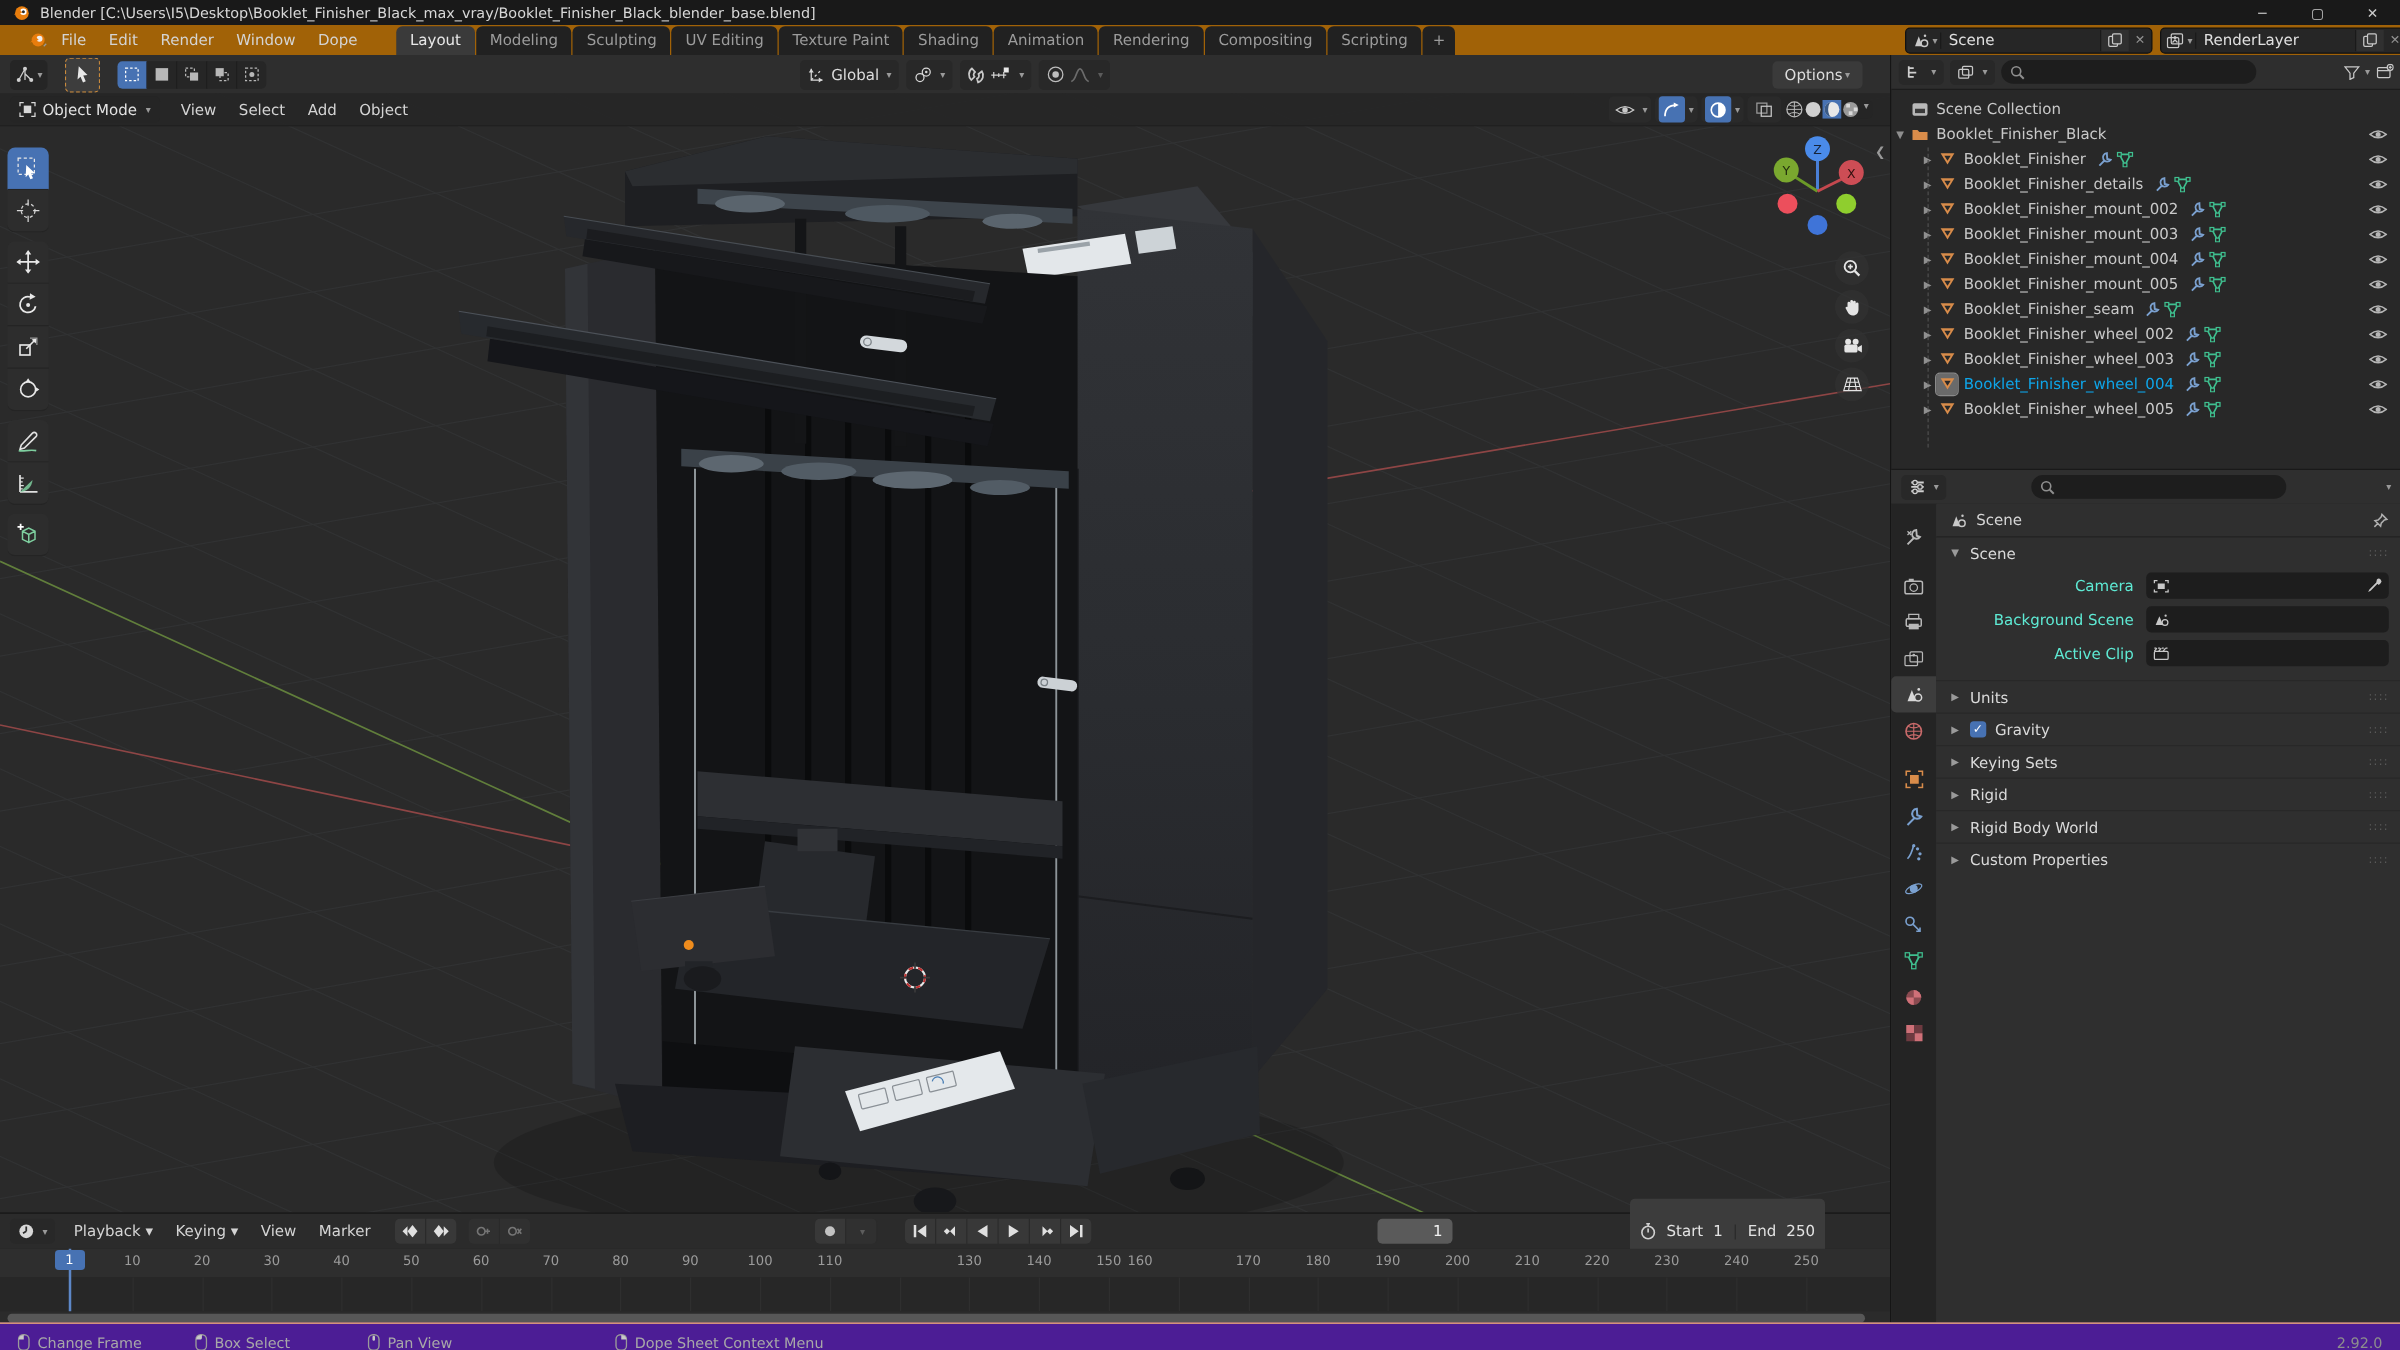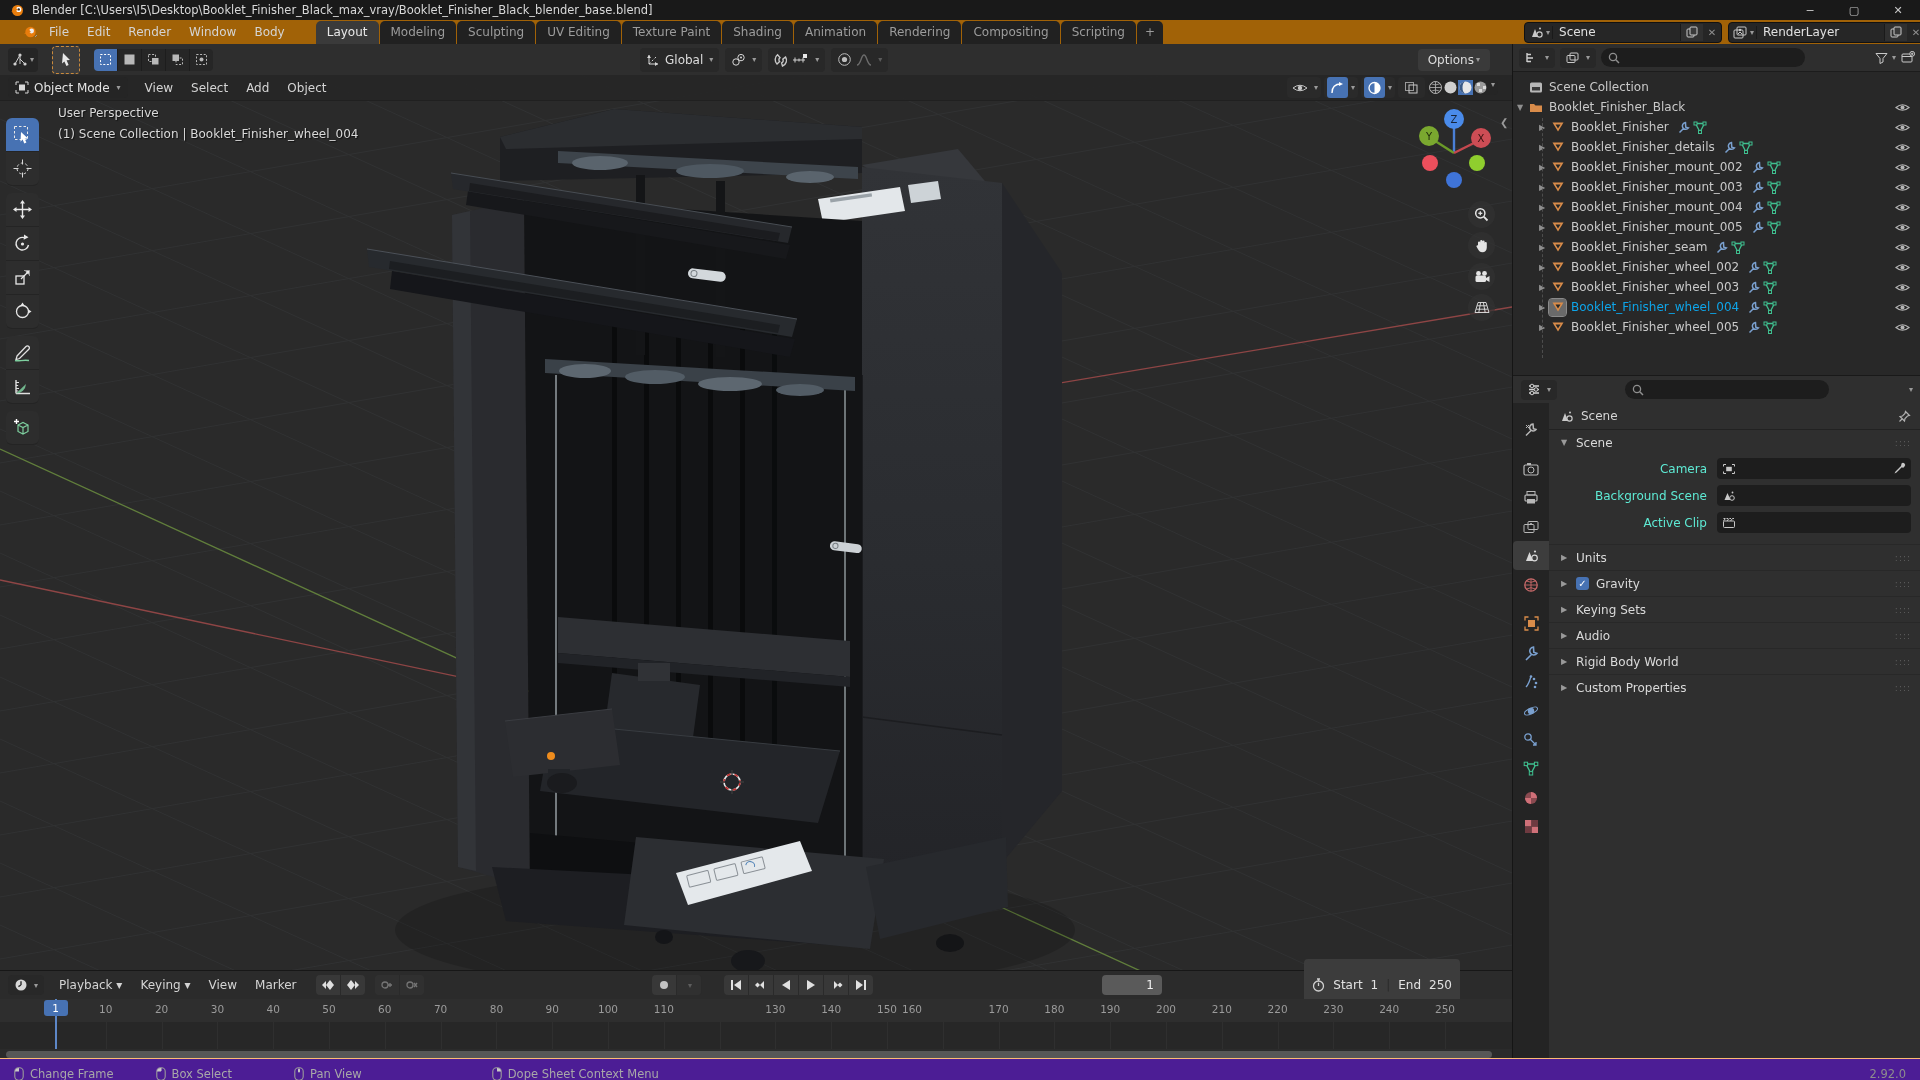--- a/index.html
+++ b/index.html
@@ -147,21 +147,21 @@
           <circle cx="9.6" cy="6" r="2.4" fill="#eee"></circle>
           <path d="M2,9 L7,4.8 L9,7 Z" fill="#e87d0d"></path>
           <path d="M13,12 l2,-2" stroke="#9a9a9a"></path>
         </svg>
     </span>
     <nav id="topbar-menus" style="display:flex">
         <span class="menu-item">File</span>
         <span class="menu-item">Edit</span>
         <span class="menu-item">Render</span>
         <span class="menu-item">Window</span>
-        <span class="menu-item">Body</span>
+        <span class="menu-item">Dope</span>
       </nav>
     <div class="tabs" id="workspace-tabs">
         <span class="tab active">Layout</span>
         <span class="tab">Modeling</span>
         <span class="tab">Sculpting</span>
         <span class="tab">UV Editing</span>
         <span class="tab">Texture Paint</span>
         <span class="tab">Shading</span>
         <span class="tab">Animation</span>
         <span class="tab">Rendering</span>
@@ -538,24 +538,20 @@
               <svg width="15" height="15" viewBox="0 0 15 15">
                 <circle cx="7.5" cy="7.5" r="6" fill="#9a9a9a"></circle>
                 <path d="M4,3 h3 v3 h-3 Z M10,6 h3 v3 h-3 Z M6,9 h3 v3 h-3 Z" fill="#d8d8d8"></path>
               </svg>
             </span>
           <span class="carat" style="margin:0 3px">▾</span>
         </div>
       </div>
     </div>
 
-    <div class="overlay-text">
-      <div>User Perspective</div>
-      <div>(1) Scene Collection | Booklet_Finisher_wheel_004</div>
-    </div>
 
     <div class="toolcol" id="toolcol">
         <div class="toolbtn active grp-start">
           <svg width="19" height="19" viewBox="0 0 19 19">
             <rect x="1.5" y="1.5" width="13" height="13" fill="none" stroke="#e8e8e8" stroke-dasharray="2.5,2"></rect>
             <path d="M8,7 L15,13.5 L11.7,13.7 L13.4,17.5 L11.3,18.4 L9.6,14.6 L7.5,16.8 Z" fill="#fff"></path>
           </svg>
         </div>
         <div class="toolbtn grp-end">
           <svg width="19" height="19" viewBox="0 0 19 19">
@@ -1277,21 +1273,21 @@
   <div class="psection">
     <span class="ptri">▶</span>
 
     <span>Keying Sets</span>
     <span class="dots">::::</span>
   </div>
 
   <div class="psection">
     <span class="ptri">▶</span>
 
-    <span>Audio</span>
+    <span>Rigid</span>
     <span class="dots">::::</span>
   </div>
 
   <div class="psection">
     <span class="ptri">▶</span>
 
     <span>Rigid Body World</span>
     <span class="dots">::::</span>
   </div>
 

